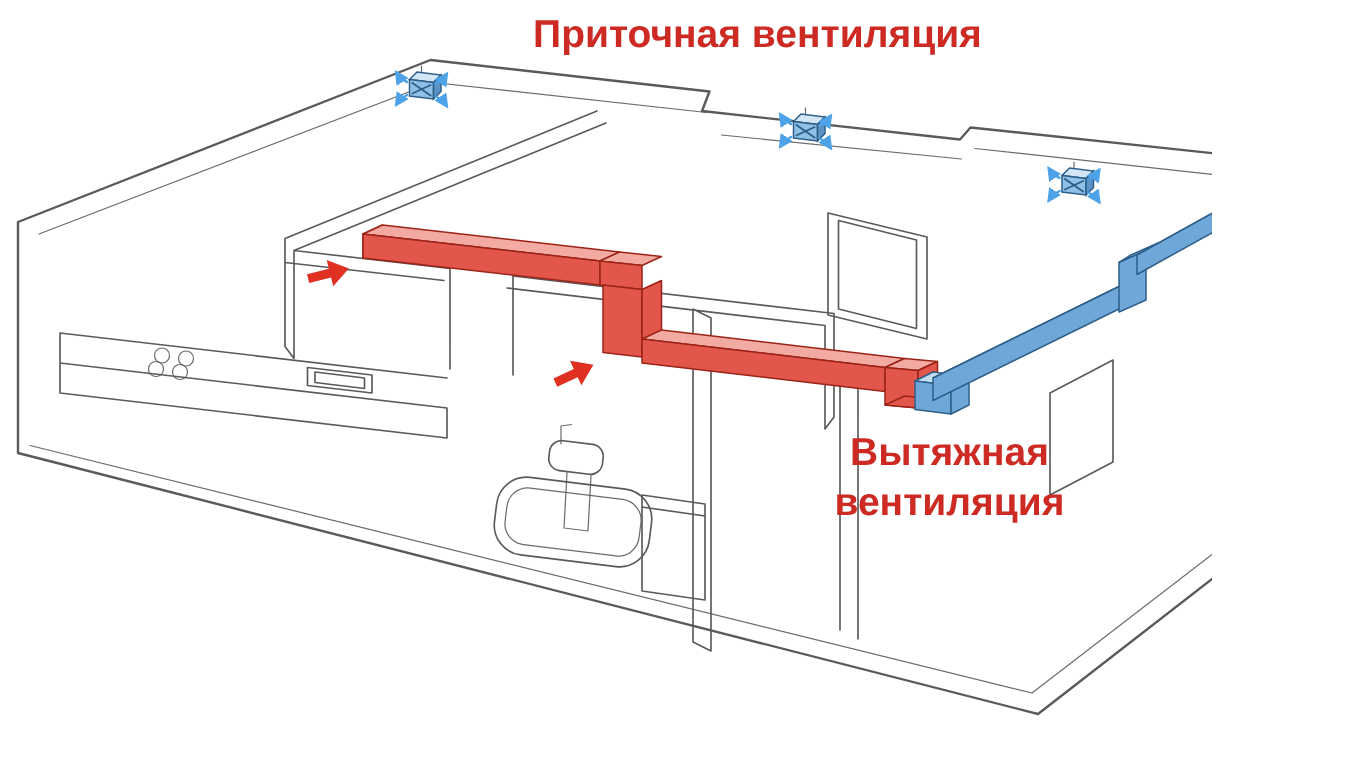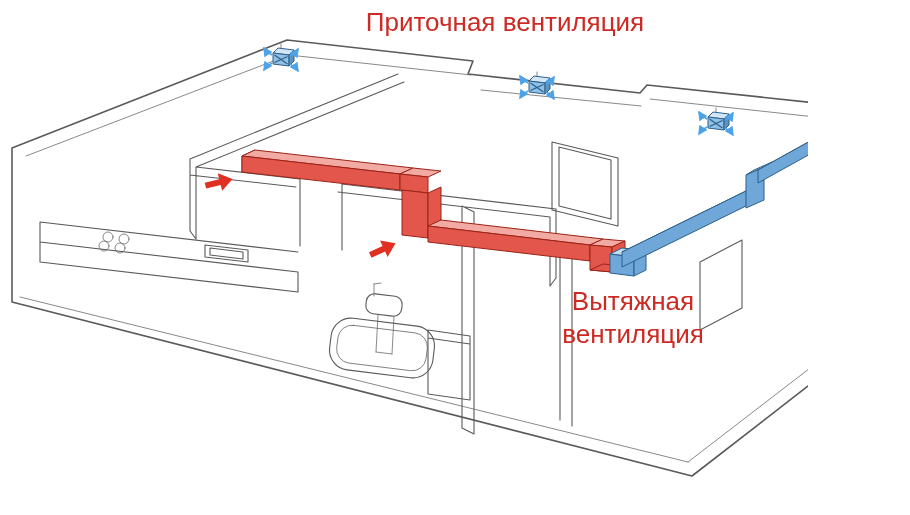--- a/index.html
+++ b/index.html
@@ -1,19 +1,20 @@
 <!DOCTYPE html>
 <html style="--bg: #ffffff; --line_gray: #5a5a5a; --label_red: #cc2a23; --duct_red_top: #f2aaa2; --duct_red_side: #e2564b; --duct_red_line: #9b2318; --duct_blue_top: #c4def2; --duct_blue_side: #6fa8d8; --duct_blue_line: #2d5f8a; --arrow_red: #e03022; --arrow_blue: #4da2e8; --diffuser_front: #8fc0e6; --diffuser_top: #d2e6f6; --diffuser_side: #5b93c4;"><head>
 <meta charset="utf-8">
 <style>
   html,body { margin:0; padding:0; background:#ffffff; }
   .stage {
     position:relative; width:808px; height:515px; overflow:hidden;
     background:var(--bg,#fff);
     font-family:"Liberation Sans", sans-serif;
+    font-weight:bold;
   }
   svg { display:block; }
   .shell { fill:#ffffff; stroke:var(--line_gray,#555); stroke-width:1.6; stroke-linejoin:round; }
   .ln  { fill:none; stroke:var(--line_gray,#555); stroke-width:1.1; stroke-linejoin:round; stroke-linecap:round; }
   .ln2 { fill:none; stroke:var(--line_gray,#555); stroke-width:0.8; opacity:.9; stroke-linejoin:round; stroke-linecap:round; }
   .rt { fill:var(--duct_red_top,#f2aaa2);  stroke:var(--duct_red_line,#9b2318); stroke-width:1; stroke-linejoin:round; }
   .rs { fill:var(--duct_red_side,#e2564b); stroke:var(--duct_red_line,#9b2318); stroke-width:1; stroke-linejoin:round; }
   .bt { fill:var(--duct_blue_top,#c4def2); stroke:var(--duct_blue_line,#2d5f8a); stroke-width:1; stroke-linejoin:round; }
   .bs { fill:var(--duct_blue_side,#6fa8d8);stroke:var(--duct_blue_line,#2d5f8a); stroke-width:1; stroke-linejoin:round; }
   .ar { fill:var(--arrow_red,#e03022); stroke:none; }

